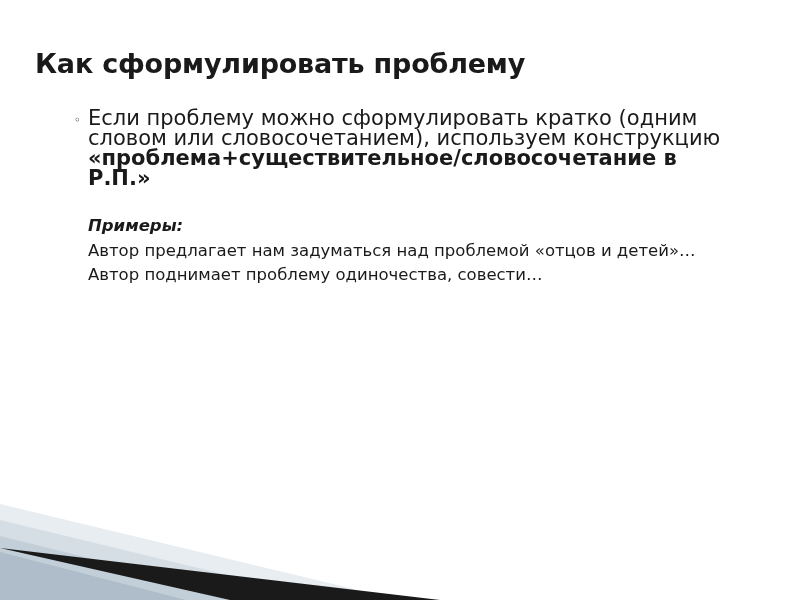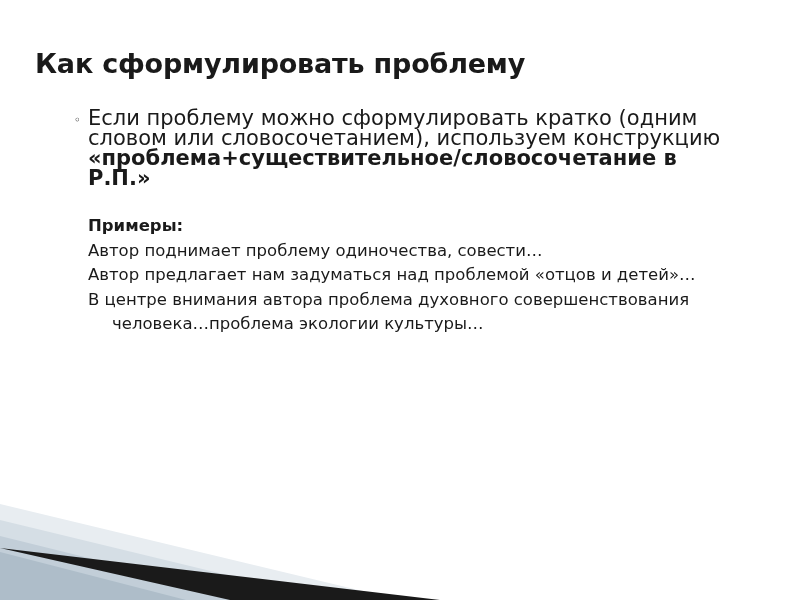--- a/index.html
+++ b/index.html
@@ -70,20 +70,21 @@
   }
   .plain-line.hang {
     padding-left: 38px;
     text-indent: -24px;
   }
   .spacer-line {
     height: 24px;
   }
   .examples-head {
     font-weight: bold;
+    font-style: italic;
   }
   
   .corner-art {
     position: absolute;
     left: 0;
     bottom: 0;
     width: 440px;
     height: 110px;
     overflow: hidden;
     pointer-events: none;
@@ -100,23 +101,22 @@
 
     <div class="bullet-row">
       <div class="bullet-mark">◦</div>
       <div class="bullet-text"><span>Если проблему можно сформулировать кратко (одним словом или словосочетанием), используем конструкцию </span><span class="bold">«проблема+существительное/словосочетание в Р.П.»</span></div>
     </div>
 
     <div class="spacer-line"></div>
 
     <div class="plain-line examples-head">Примеры:</div>
 
+    <div class="plain-line hang">Автор предлагает нам задуматься над проблемой «отцов и детей»…</div>
     <div class="plain-line hang">Автор поднимает проблему одиночества, совести…</div>
-    <div class="plain-line hang">Автор предлагает нам задуматься над проблемой «отцов и детей»…</div>
-    <div class="plain-line hang">В центре внимания автора проблема духовного совершенствования человека…проблема экологии культуры…</div>
 
   </div>
 
   <div class="corner-art">
     <svg width="440" height="110" viewBox="0 0 440 110" xmlns="http://www.w3.org/2000/svg">
       <polygon points="0,14 400,110 0,110" fill="#e8edf1"></polygon>
       <polygon points="0,30 330,110 0,110" fill="#d5dee5"></polygon>
       <polygon points="0,46 258,110 0,110" fill="#c2ced8"></polygon>
       <polygon points="0,62 186,110 0,110" fill="#aebdc9"></polygon>
       <polygon points="0,58 440,110 230,110" fill="#1a1a1a"></polygon>

